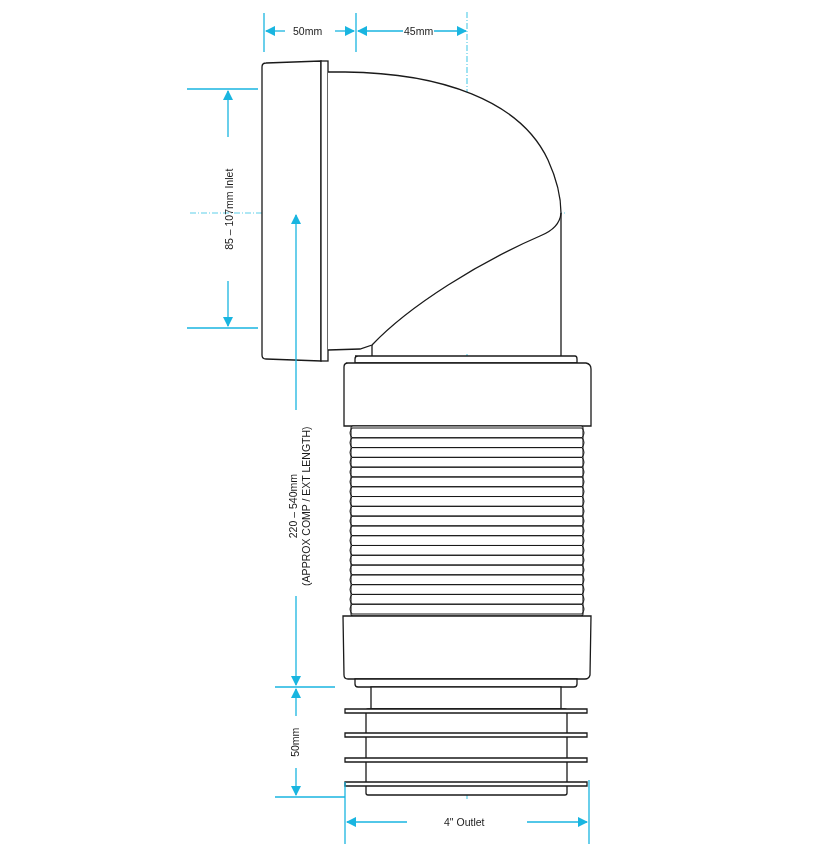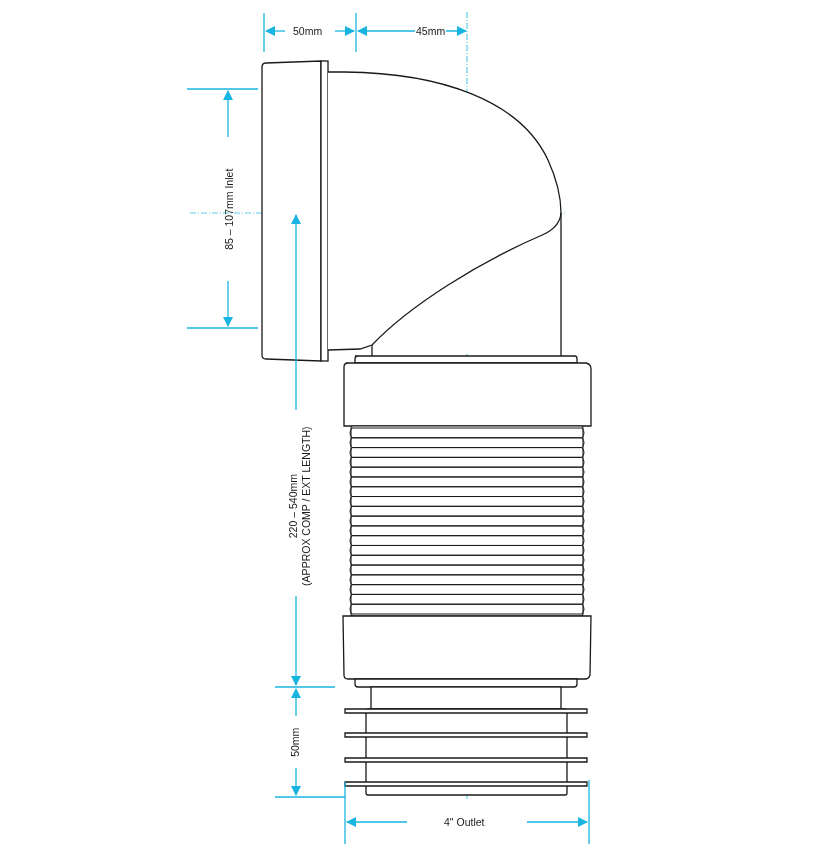--- a/index.html
+++ b/index.html
@@ -102,20 +102,20 @@
 
     <line x1="345" y1="782" x2="345" y2="844"></line>
     <line x1="589" y1="780" x2="589" y2="844"></line>
 
     <line x1="407" y1="822" x2="347" y2="822" marker-end="url(#arr)"></line>
     <line x1="527" y1="822" x2="587" y2="822" marker-end="url(#arr)"></line>
   </g>
 </svg>
 
 <div class="lbl" style="left:293px; top:26px;">50mm</div>
-<div class="lbl" style="left:415px; top:26px; background:#fff; padding:0 1px;">45mm</div>
+<div class="lbl" style="left:403px; top:26px; background:#fff; padding:0 1px;">45mm</div>
 <div class="lbl vert" style="left:174px; top:204px; width:110px;">85 – 107mm Inlet</div>
 <div class="lbl vert two" style="left:220px; top:493px; width:160px;">
   <div>220 – 540mm</div>
   <div>(APPROX COMP / EXT LENGTH)</div>
 </div>
 <div class="lbl vert" style="left:270px; top:737px; width:50px;">50mm</div>
 <div class="lbl" style="left:444px; top:817px;">4" Outlet</div>
 
 </body></html>

